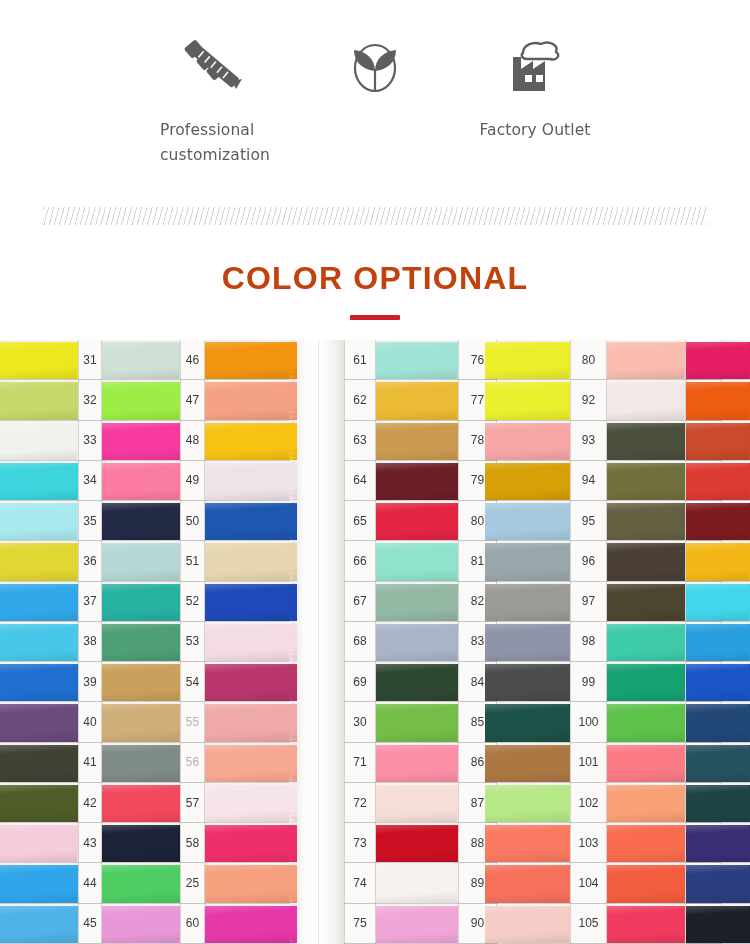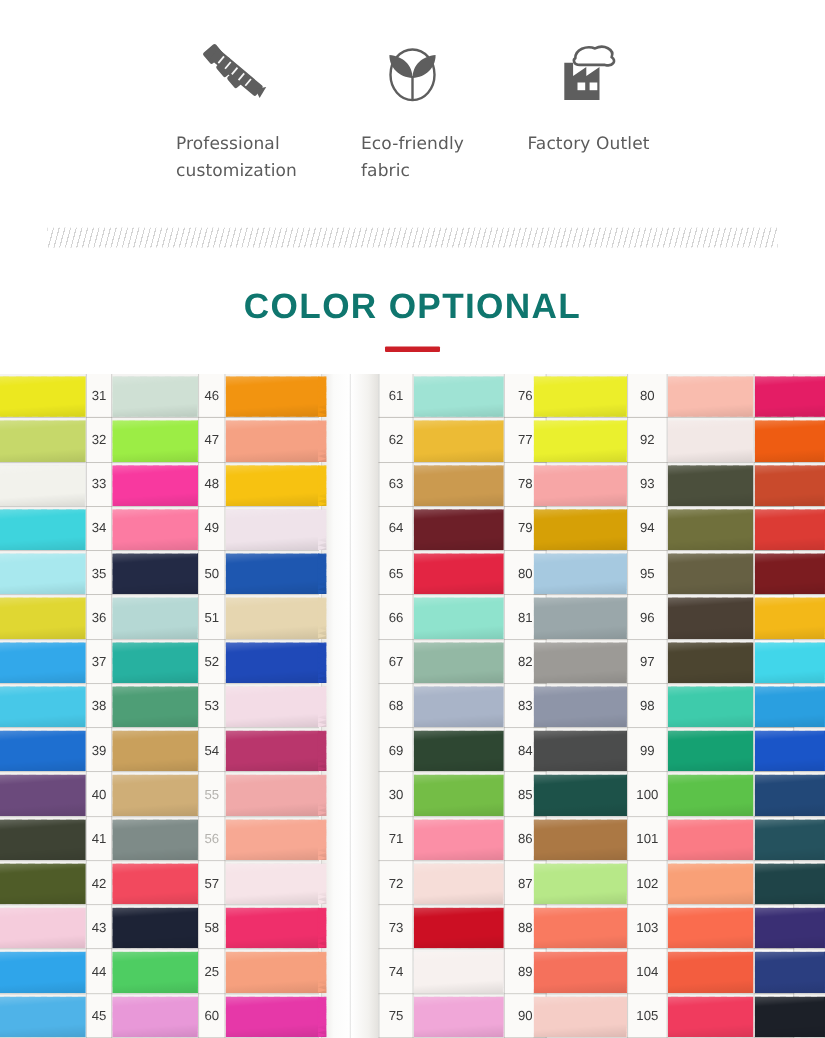--- a/index.html
+++ b/index.html
@@ -55,21 +55,21 @@
 
   
   .title-block{
     height:94px;
     display:flex;flex-direction:column;align-items:center;justify-content:flex-start;
     padding-top:24px;box-sizing:border-box;
   }
   .title{
     font-size:32px;
     font-weight:bold;
-    color:#0f766e;
+    color:#c2410c;
     letter-spacing:1.2px;
     font-family:"Liberation Sans", sans-serif;
   }
   .title-rule{
     width:50px;height:5px;background:#cc1f27;margin-top:18px;border-radius:1px;
   }
 
   
   .chart{
     position:absolute;
@@ -180,24 +180,20 @@
 
     <div class="feature">
       <div class="ico">
         <svg width="62" height="62" viewBox="0 0 62 62">
           <ellipse cx="31" cy="33" rx="20" ry="23" fill="none" stroke="#5e5e5e" stroke-width="2.2"></ellipse>
           <path d="M31 36 C31 24 22 16 10 15 C10 27 19 35 31 36 Z" fill="#5e5e5e"></path>
           <path d="M31 36 C31 24 40 16 52 15 C52 27 43 35 31 36 Z" fill="#5e5e5e"></path>
           <line x1="31" y1="34" x2="31" y2="56" stroke="#5e5e5e" stroke-width="2.2"></line>
         </svg>
       </div>
-      <div class="cap">
-        <div>Eco-friendly</div>
-        <div>fabric</div>
-      </div>
     </div>
 
 
     <div class="feature">
       <div class="ico">
         <svg width="60" height="62" viewBox="0 0 60 62">
           <path d="M8 56 L8 22 L16 22 L16 34 L28 26 L28 34 L40 26 L40 56 Z" fill="#5e5e5e"></path>
           <rect x="20" y="40" width="7" height="7" fill="#fff"></rect>
           <rect x="31" y="40" width="7" height="7" fill="#fff"></rect>
           <path d="M18 18 C18 10 28 6 36 9 C44 5 54 10 51 17 C56 20 52 26 45 24 L22 24 C16 24 16 19 18 18 Z" fill="none" stroke="#5e5e5e" stroke-width="2.4" stroke-linejoin="round"></path>

